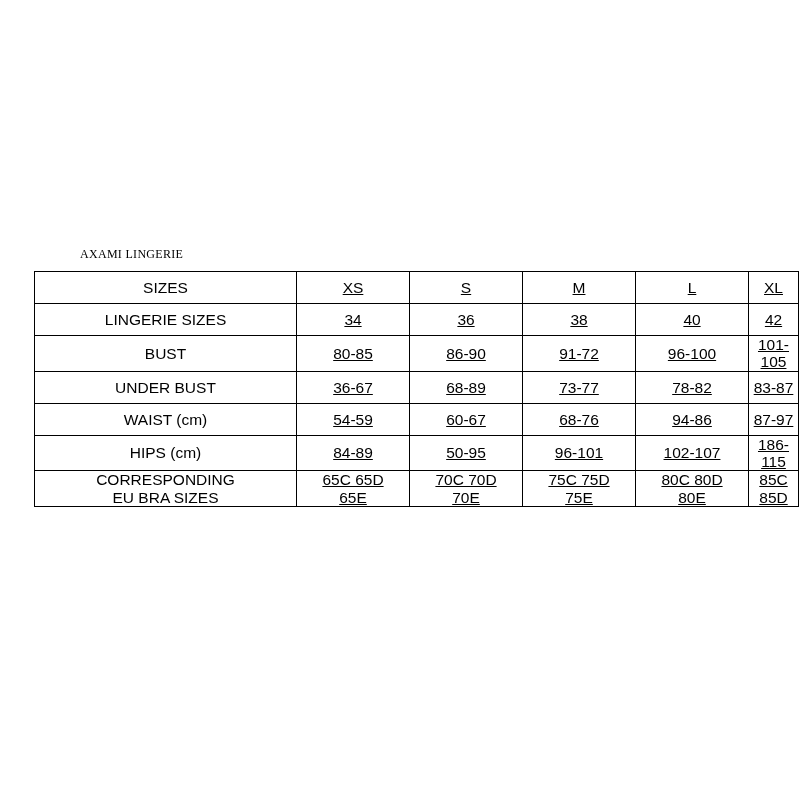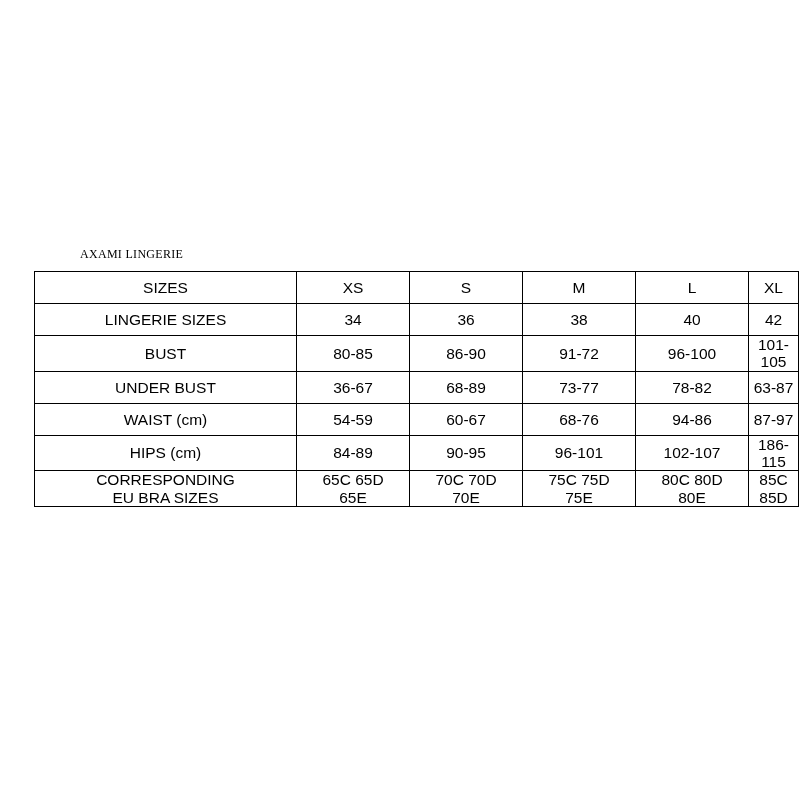--- a/index.html
+++ b/index.html
@@ -57,20 +57,21 @@
   col.c-last  { width: 50px; }
 
   td.label-cell {
     text-align: center;
   }
   td.two-line {
     height: 48px;
   }
   td.val {
     white-space: nowrap;
+    text-decoration: underline;
   }
   .stack {
     display: block;
   }
   .stack span {
     display: block;
   }
 </style>
 </head>
 <body>
@@ -208,21 +209,21 @@
                 <span>73-77</span>
               </span>
             </td>
             <td class="val">
               <span class="stack">
                 <span>78-82</span>
               </span>
             </td>
             <td class="val">
               <span class="stack">
-                <span>63-87</span>
+                <span>83-87</span>
               </span>
             </td>
           </tr>
           <tr>
             <td class="label-cell">
               <span class="stack">
                 <span>WAIST (cm)</span>
               </span>
             </td>
             <td class="val">
@@ -257,21 +258,21 @@
                 <span>HIPS (cm)</span>
               </span>
             </td>
             <td class="val two-line">
               <span class="stack">
                 <span>84-89</span>
               </span>
             </td>
             <td class="val two-line">
               <span class="stack">
-                <span>90-95</span>
+                <span>50-95</span>
               </span>
             </td>
             <td class="val two-line">
               <span class="stack">
                 <span>96-101</span>
               </span>
             </td>
             <td class="val two-line">
               <span class="stack">
                 <span>102-107</span>

